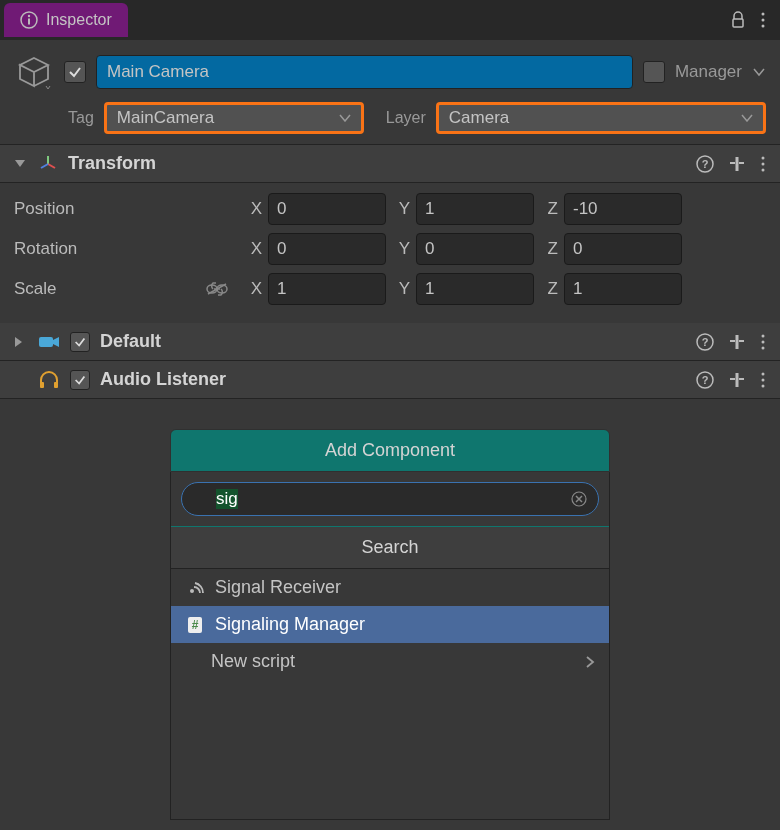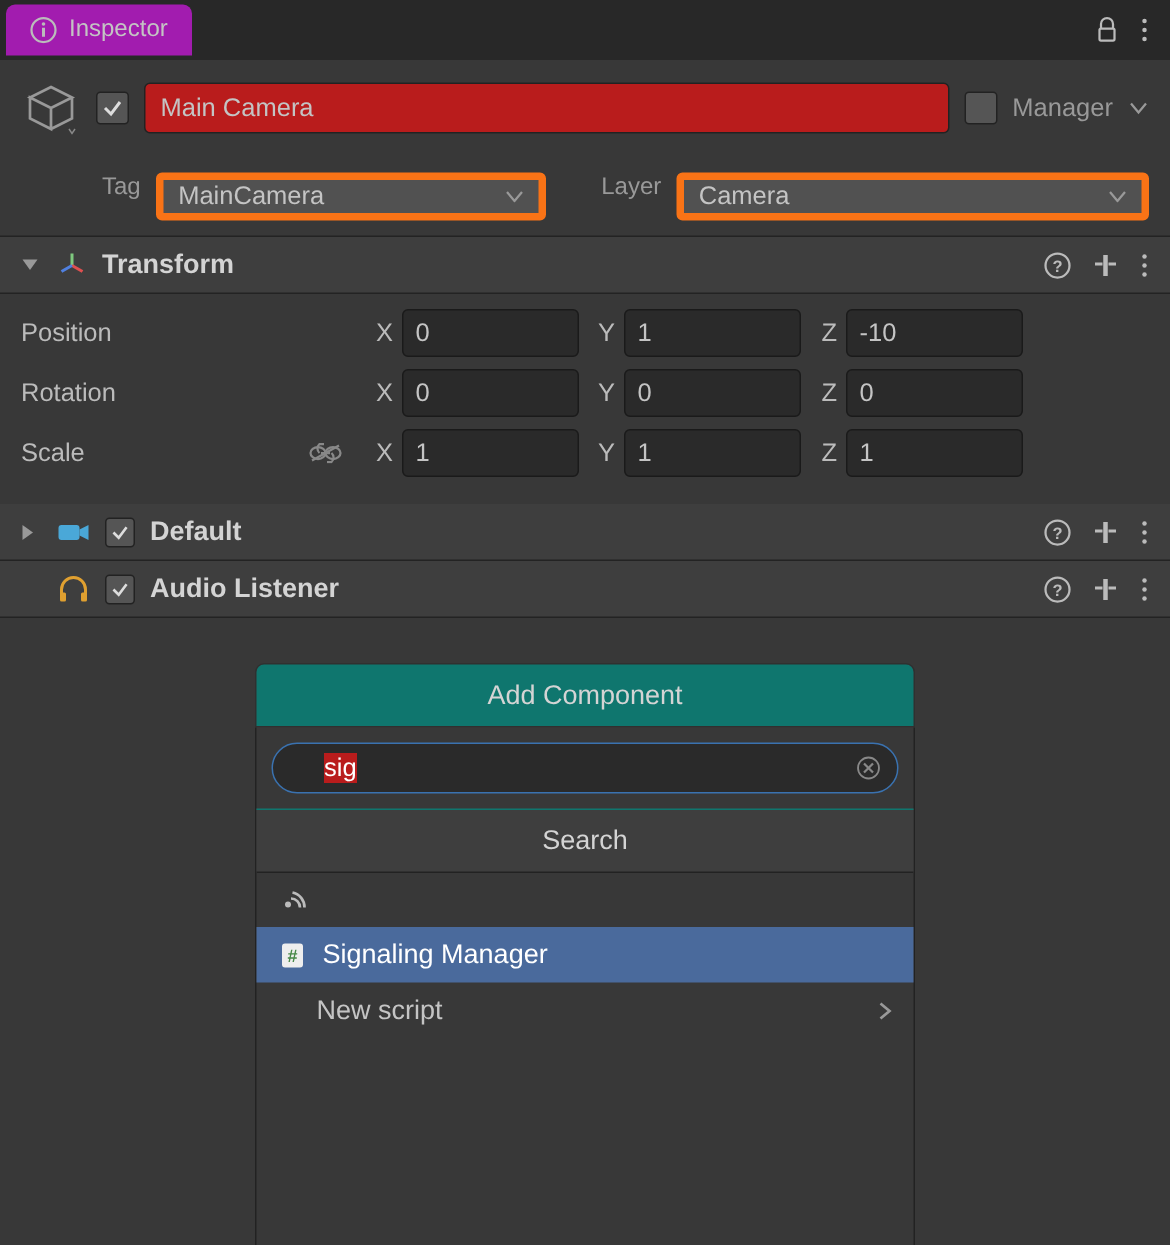--- a/index.html
+++ b/index.html
@@ -1,33 +1,33 @@
 <!DOCTYPE html>
 <html><head>
 <meta charset="utf-8">
 <style>
 * { box-sizing: border-box; margin: 0; padding: 0; font-family: Arial, sans-serif; }
 body { background: #383838; color: #c4c4c4; width: 780px; height: 830px; overflow: hidden; font-size: 16px; }
 
 .tab-bar { display: flex; background: #282828; align-items: center; height: 40px; }
-.tab { display: flex; align-items: center; gap: 8px; background: #a21caf; padding: 8px 16px; border-radius: 6px 6px 0 0; margin-left: 4px; color: #c4c4c4; }
+.tab { display: flex; align-items: center; gap: 8px; background: #701a75; padding: 8px 16px; border-radius: 6px 6px 0 0; margin-left: 4px; color: #c4c4c4; }
 .tab-bar-right { margin-left: auto; display: flex; gap: 14px; padding-right: 14px; }
 
 .header-section { padding: 12px 14px 10px 14px; border-bottom: 1px solid #232323; }
 .header-row1 { display: flex; align-items: center; gap: 10px; margin-bottom: 10px; }
 .cube-icon { width: 40px; height: 40px; display: flex; align-items: center; justify-content: center; }
 .checkbox { width: 22px; height: 22px; background: #555; border: 1px solid #222; border-radius: 3px; display: flex; align-items: center; justify-content: center; cursor: pointer; }
-.name-input { flex: 1; background: #b91c1c; border: 1px solid #222; border-radius: 4px; padding: 6px 10px; color: #c4c4c4; font-size: 17px; height: 34px; }
+.name-input { flex: 1; background: #0369a1; border: 1px solid #222; border-radius: 4px; padding: 6px 10px; color: #c4c4c4; font-size: 17px; height: 34px; }
 .static-check { width: 22px; height: 22px; background: #555; border: 1px solid #222; border-radius: 3px; }
 .static-label { color: #999; font-size: 17px; }
 .dropdown-arrow { color: #999; }
 
 .header-row2 { display: flex; align-items: center; gap: 10px; padding-left: 54px; }
 .field-label { color: #999; font-size: 16px; }
-.dropdown { background: #515151; border: 5px solid #f97316; border-radius: 4px; padding: 5px 10px; color: #c4c4c4; font-size: 17px; display: flex; align-items: center; justify-content: space-between; cursor: pointer; height: 32px; margin-top: 13px; }
+.dropdown { background: #515151; border: 3px solid #f97316; border-radius: 4px; padding: 5px 10px; color: #c4c4c4; font-size: 17px; display: flex; align-items: center; justify-content: space-between; cursor: pointer; height: 32px; }
 
 .component-header { display: flex; align-items: center; gap: 10px; background: #3e3e3e; padding: 8px 14px; border-bottom: 1px solid #232323; }
 .foldout { width: 14px; color: #999; cursor: pointer; }
 .comp-title { flex: 1; font-weight: bold; color: #d4d4d4; font-size: 18px; }
 .comp-icons { display: flex; gap: 14px; align-items: center; }
 
 .transform-body { padding: 10px 14px; }
 .prop-row { display: flex; align-items: center; margin-bottom: 8px; }
 .prop-label { width: 230px; color: #bbb; font-size: 17px; }
 .axis-group { display: flex; align-items: center; gap: 6px; flex: 1; }
@@ -37,21 +37,21 @@
 
 .add-comp-area { display: flex; flex-direction: column; align-items: center; margin-top: 30px; }
 .add-comp-btn { width: 440px; background: #0f766e; border: 1px solid #303030; border-radius: 6px 6px 0 0; padding: 10px; text-align: center; color: #d4d4d4; font-size: 18px; cursor: pointer; }
 
 .search-panel { width: 440px; background: #383838; border: 1px solid #222; border-top: none; }
 .search-input-wrap { padding: 10px; }
 .search-input { width: 100%; background: #2a2a2a; border: 1px solid #3a72b0; border-radius: 18px; padding: 6px 34px 6px 34px; color: #c4c4c4; font-size: 17px; height: 34px; position: relative; }
 .search-input-container { position: relative; }
 .search-icon-left { position: absolute; left: 12px; top: 50%; transform: translateY(-50%); color: #888; }
 .search-clear { position: absolute; right: 12px; top: 50%; transform: translateY(-50%); color: #888; cursor: pointer; }
-.selected-text { background: #b91c1c; color: #fff; }
+.selected-text { background: #14532d; color: #fff; }
 
 .search-header { background: #3e3e3e; padding: 10px; text-align: center; color: #d4d4d4; font-size: 18px; border-top: 1px solid #0f766e; border-bottom: 1px solid #222; }
 .result-list { min-height: 250px; }
 .result-item { display: flex; align-items: center; gap: 10px; padding: 8px 14px; color: #c4c4c4; font-size: 18px; cursor: pointer; }
 .result-item.selected { background: #4a6a9c; color: #fff; }
 .result-item.indent { padding-left: 40px; }
 .chevron-right { margin-left: auto; color: #999; }
 
 svg { display: block; }
 </style>
@@ -109,21 +109,21 @@
     </span>
   </div>
   <div class="header-row2">
     <span class="field-label">Tag</span>
     <div class="dropdown" style="width:260px">
       <span>MainCamera</span>
       <svg width="12" height="8" viewBox="0 0 12 8">
           <path d="M1 1 L6 7 L11 1" fill="none" stroke="#999" stroke-width="1.5"></path>
         </svg>
     </div>
-    <span class="field-label" style="margin-left:27px">Layer</span>
+    <span class="field-label" style="margin-left:12px">Layer</span>
     <div class="dropdown" style="flex:1">
       <span>Camera</span>
       <svg width="12" height="8" viewBox="0 0 12 8">
           <path d="M1 1 L6 7 L11 1" fill="none" stroke="#999" stroke-width="1.5"></path>
         </svg>
     </div>
   </div>
 </div>
 
 <div class="component-header">
@@ -315,20 +315,21 @@
     </div>
     <div class="search-header">Search</div>
     <div class="result-list">
       <div class="result-item">
         <span>
           <svg width="20" height="20" viewBox="0 0 20 20">
               <circle cx="7" cy="13" r="2" fill="#bbb"></circle>
               <path d="M9 9 a6 6 0 0 1 6 6 M10 5 a10 10 0 0 1 8 10" fill="none" stroke="#bbb" stroke-width="1.8"></path>
             </svg>
         </span>
+        <span>Signal Receiver</span>
       </div>
       <div class="result-item selected">
         <span>
           <svg width="20" height="20" viewBox="0 0 20 20">
               <rect x="3" y="2" width="14" height="16" rx="2" fill="#eee"></rect>
               <text x="10" y="14" text-anchor="middle" fill="#4a8a4a" font-size="12" font-weight="bold">#</text>
             </svg>
         </span>
         <span>Signaling Manager</span>
       </div>

